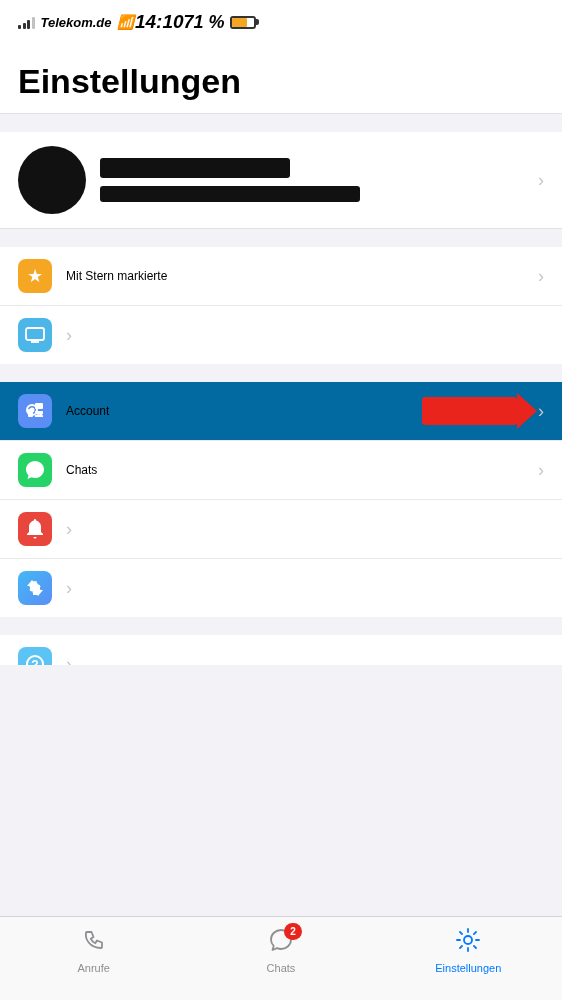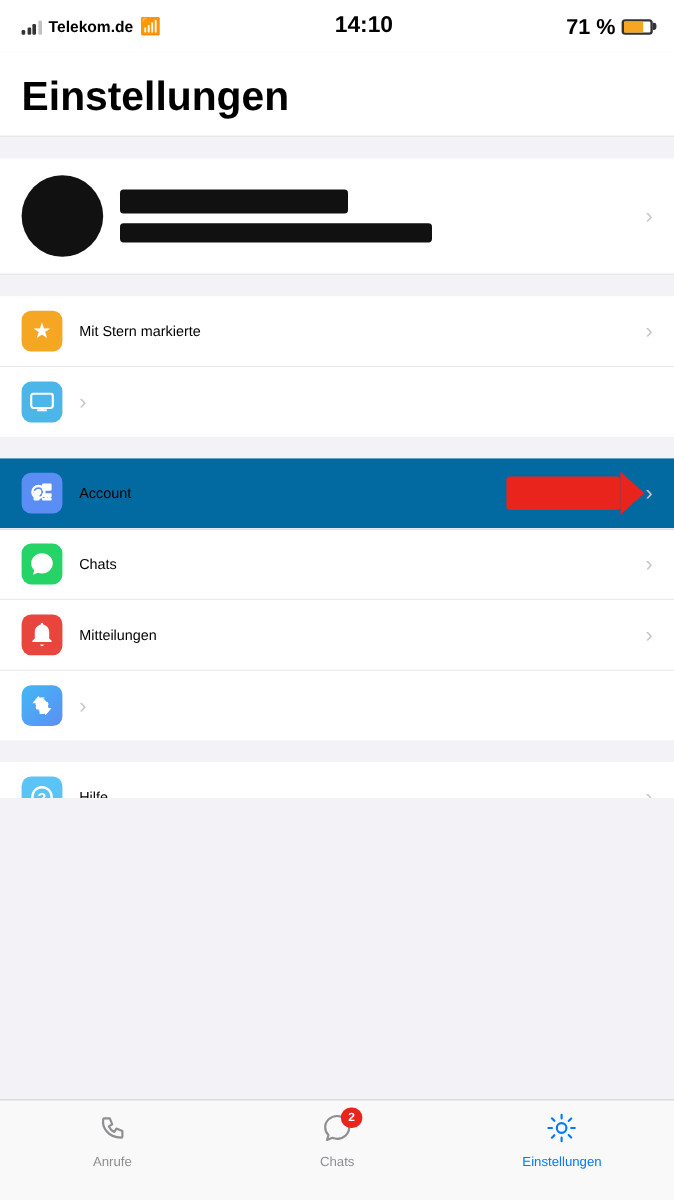--- a/index.html
+++ b/index.html
@@ -12,24 +12,25 @@
       overflow: hidden;
       position: relative;
     }
 
     
     .status-bar {
       background: #fff;
       height: 44px;
       display: flex;
       align-items: center;
-      justify-content: space-between;
+      justify-content: flex-start;
       padding: 0 18px;
       font-size: 14px;
       font-weight: 600;
+      font-style: italic;
     }
     .status-left { display: flex; align-items: center; gap: 6px; font-size: 13px; }
     .status-center { font-size: 19px; font-weight: 700; }
     .status-right { display: flex; align-items: center; gap: 5px; font-size: 18px; }
     .battery-icon {
       width: 26px; height: 13px; border: 2px solid #333; border-radius: 3px;
       position: relative; display: inline-flex; align-items: center;
     }
     .battery-icon::after {
       content: '';
@@ -276,21 +277,20 @@
     <span class="row-label">Chats</span>
     <span class="chevron">›</span>
   </div>
 
   <div class="list-row">
     <div class="row-icon icon-notifications">
       <svg width="20" height="22" viewBox="0 0 20 22">
         <path d="M10 1a1 1 0 00-1 1v.5C6.25 3.15 4 5.6 4 8.5v5.5l-2 2v1h16v-1l-2-2V8.5C16 5.6 13.75 3.15 11 2.5V2a1 1 0 00-1-1zm-1.5 18a1.5 1.5 0 003 0h-3z" fill="#fff"></path>
       </svg>
     </div>
-    <span class="row-label">Mitteilungen</span>
     <span class="chevron">›</span>
   </div>
 
   <div class="list-row">
     <div class="row-icon" style="background: linear-gradient(135deg, #43b8f5 0%, #5b8ef5 100%);">
       <svg width="20" height="20" viewBox="0 0 20 20">
         <path d="M10 3L4 9h4v8h4V9h4L10 3z" fill="#fff"></path>
         <path d="M10 17l6-6h-4V3H8v8H4l6 6z" fill="rgba(255,255,255,0.6)"></path>
         <rect x="2" y="8" width="16" height="2" rx="1" fill="none"></rect>
 
@@ -305,21 +305,20 @@
 <div class="section-gap"></div>
 
 <div class="list-section partial-row">
   <div class="list-row">
     <div class="row-icon" style="background:#5bc4f5;">
       <svg width="20" height="20" viewBox="0 0 20 20">
         <circle cx="10" cy="10" r="8" fill="none" stroke="#fff" stroke-width="2"></circle>
         <text x="10" y="15" text-anchor="middle" font-size="12" font-weight="bold" fill="#fff">?</text>
       </svg>
     </div>
-    <span class="row-label">Hilfe</span>
     <span class="chevron">›</span>
   </div>
 </div>
 
 <div class="bottom-nav">
 
 
   <div class="nav-item">
     <span class="nav-icon">
       <svg width="26" height="26" viewBox="0 0 26 26" fill="none">

